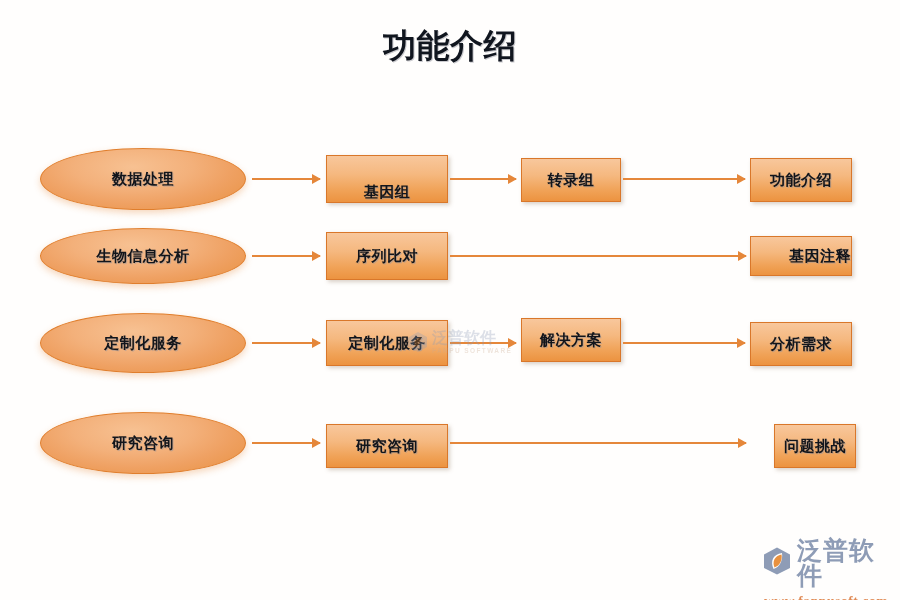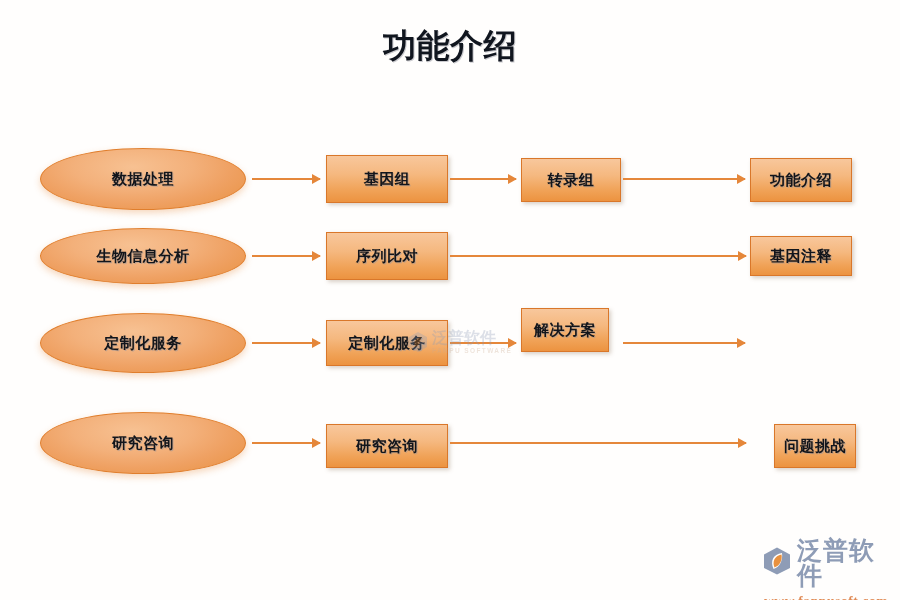--- a/index.html
+++ b/index.html
@@ -168,56 +168,59 @@
 <div id="canvas">
 
   <div class="title-block">
     <span class="title-line">功能介绍</span>
   </div>
 
   <div class="node ellipse" style="left:40px; top:148px; width:206px; height:62px;">
     <span>数据处理</span>
   </div>
   <div class="conn" style="left:252px; top:178px; width:68px;"></div>
-  <div class="node box" style="left:326px; top:155px; width:122px; height:48px;">
+  <div class="node box" style="left:326px; top:155px; width:122px; height:48px;align-items:flex-end;">
     <span>基因组</span>
   </div>
   <div class="conn" style="left:450px; top:178px; width:66px;"></div>
   <div class="node box" style="left:521px; top:158px; width:100px; height:44px;">
     <span>转录组</span>
   </div>
   <div class="conn" style="left:623px; top:178px; width:122px;"></div>
   <div class="node box" style="left:750px; top:158px; width:102px; height:44px;">
     <span>功能介绍</span>
   </div>
 
   <div class="node ellipse" style="left:40px; top:228px; width:206px; height:56px;">
     <span>生物信息分析</span>
   </div>
   <div class="conn" style="left:252px; top:255px; width:68px;"></div>
   <div class="node box" style="left:326px; top:232px; width:122px; height:48px;text-align:center;">
     <span>序列比对</span>
   </div>
   <div class="conn" style="left:450px; top:255px; width:296px;"></div>
-  <div class="node box" style="left:750px; top:236px; width:102px; height:40px;">
+  <div class="node box" style="left:750px; top:236px; width:102px; height:40px;justify-content:flex-end;">
     <span>基因注释</span>
   </div>
 
   <div class="node ellipse" style="left:40px; top:313px; width:206px; height:60px;">
     <span>定制化服务</span>
   </div>
   <div class="conn" style="left:252px; top:342px; width:68px;"></div>
   <div class="node box" style="left:326px; top:320px; width:122px; height:46px;">
     <span>定制化服务</span>
   </div>
   <div class="conn" style="left:450px; top:342px; width:66px;"></div>
-  <div class="node box" style="left:521px; top:308px; width:88px; height:44px;">
+  <div class="node box" style="left:521px; top:318px; width:100px; height:44px;">
     <span>解决方案</span>
   </div>
   <div class="conn" style="left:623px; top:342px; width:122px;"></div>
+  <div class="node box" style="left:750px; top:322px; width:102px; height:44px;">
+    <span>分析需求</span>
+  </div>
 
   <div class="node ellipse" style="left:40px; top:412px; width:206px; height:62px;">
     <span>研究咨询</span>
   </div>
   <div class="conn" style="left:252px; top:442px; width:68px;"></div>
   <div class="node box" style="left:326px; top:424px; width:122px; height:44px;">
     <span>研究咨询</span>
   </div>
   <div class="conn" style="left:450px; top:442px; width:296px;"></div>
   <div class="node box" style="left:774px; top:424px; width:82px; height:44px;">

